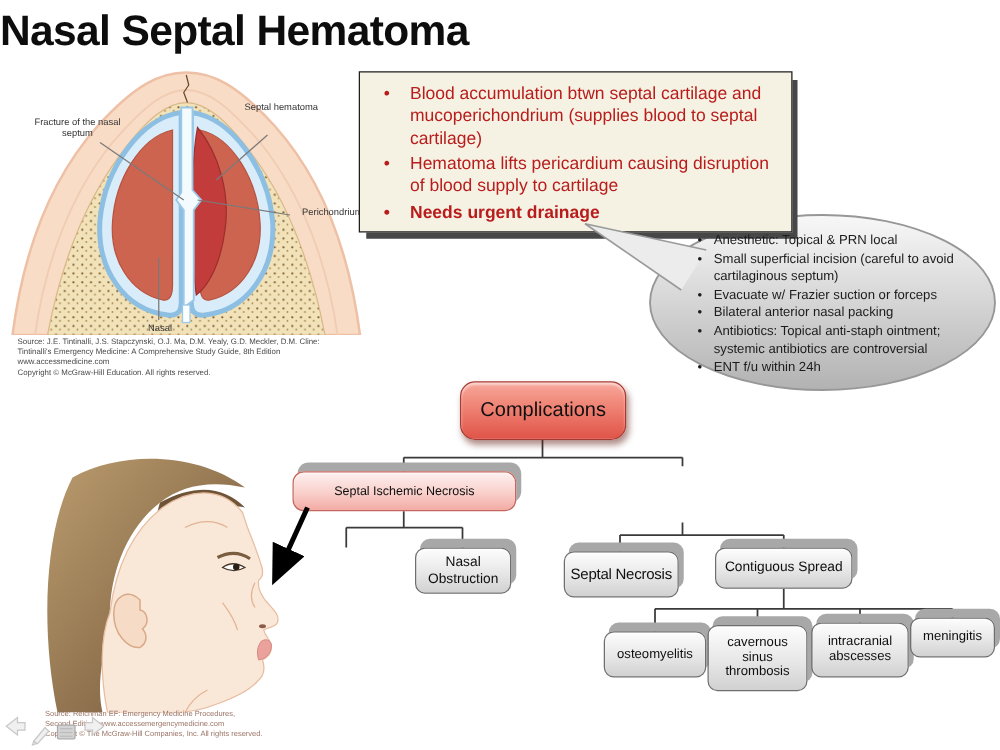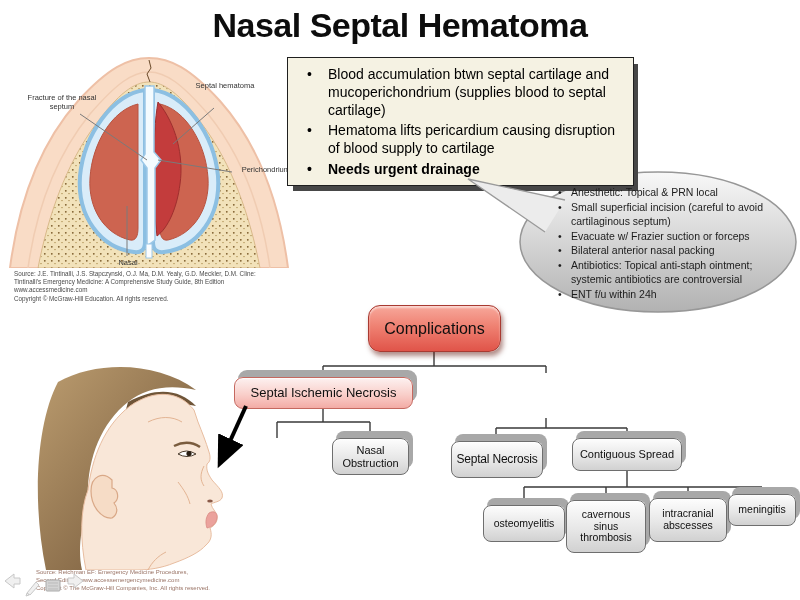--- a/index.html
+++ b/index.html
@@ -1,46 +1,46 @@
 <!DOCTYPE html>
 <html><head>
 <meta charset="utf-8">
 <style>
   html,body{margin:0;padding:0;background:#ffffff;}
   .slide{position:relative;width:800px;height:600px;background:#fff;overflow:hidden;
          font-family:"Liberation Sans",sans-serif;color:#111;}
   .abs{position:absolute;}
 
   
-  .title{left:0;top:6px;width:800px;text-align:center;font-size:34px;font-weight:bold;
+  .title{left:0;top:6px;width:800px;font-size:34px;font-weight:bold;
          color:#0d0d0d;letter-spacing:-0.5px;}
 
   
   .kp-box{left:287px;top:57px;width:347px;height:129px;background:#f5f2e3;
           border:1px solid #1f1f1f;box-shadow:5px 6px 0 -1px #474747;
           padding:8px 10px 6px 12px;box-sizing:border-box;z-index:2;}
   .kp{position:relative;padding-left:28px;font-size:14px;line-height:1.27;
-      margin-bottom:3px;color:#000000;}
+      margin-bottom:3px;color:#b91c1c;}
   .kp::before{content:"\2022";position:absolute;left:7px;top:0;}
   .kp.kp-bold{font-weight:bold;}
 
   
   .bubble-text{left:556px;top:186px;width:216px;z-index:6;font-size:10.5px;line-height:1.32;color:#1c1c1c;}
   .bi{position:relative;padding-left:15px;margin-bottom:1px;}
   .bi::before{content:"\2022";position:absolute;left:2px;top:0;}
 
   
   .node{position:absolute;display:flex;align-items:center;justify-content:center;
         text-align:center;font-weight:normal;color:#0f0f0f;border-radius:9px;
         z-index:3;line-height:1.1;padding:2px;box-sizing:border-box;}
   .node.red{background:linear-gradient(#f7a89b,#ef8172 45%,#e05449);
             border:1px solid #a83a31;border-radius:12px;font-size:16px;
             box-shadow:2px 4px 5px rgba(100,30,20,.5),inset 0 2px 2px rgba(255,255,255,.55);}
   .node.pink{background:linear-gradient(#fdf1f0,#f9cfca 55%,#f3aba5);
-             border:1.5px solid #c5685f;font-size:13px;
+             border:1.5px solid #c5685f;font-size:10px;
              box-shadow:4px -7px 0 #a8a8a8,inset 0 1px 1px rgba(255,255,255,.7);}
   .node.gray{background:linear-gradient(#fdfdfd,#e7e7e7 55%,#d1d1d1);
              border:1.5px solid #6e6e6e;font-size:11px;border-radius:8px;
              box-shadow:4px -7px 0 #a8a8a8,inset 0 1px 1px rgba(255,255,255,.8);}
   .node.plain{font-weight:normal;font-size:10.5px;}
   .tight{letter-spacing:-0.2px;}
 
   
   .fig-label{position:absolute;font-size:7.5px;line-height:1.15;color:#333;text-align:center;}
   .src{font-size:6.3px;line-height:1.3;color:#4a4a4a;}

